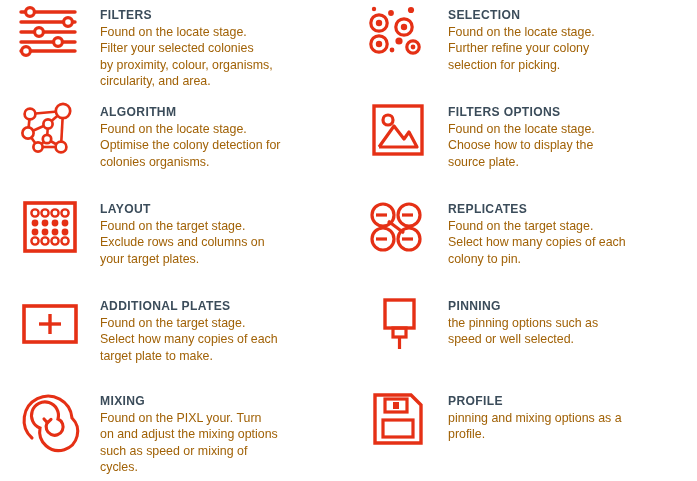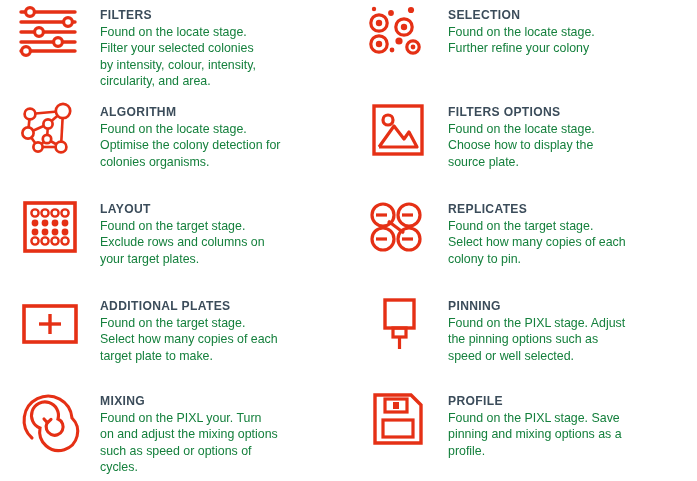--- a/index.html
+++ b/index.html
@@ -53,21 +53,21 @@
     font-size: 12.1px;
     letter-spacing: 0.35px;
     color: #3b4c5a;
     font-weight: 700;
     line-height: 15px;
     margin: 0 0 1px 0;
     white-space: nowrap;
   }
   .feat-desc {
     font-size: 12.4px;
-    color: #15803d;
+    color: #a16207;
     line-height: 16.3px;
     margin: 0;
     max-width: 200px;
   }
   .feat-desc.wide {
     max-width: 196px;
   }
   .feat-desc span {
     display: block;
   }
@@ -98,21 +98,21 @@
               <circle cx="8" cy="45" r="4.4"></circle>
             </g>
           </svg>
         </span>
       </div>
       <div class="text-wrap">
         <p class="feat-title">FILTERS</p>
         <p class="feat-desc">
           <span>Found on the locate stage.</span>
           <span>Filter your selected colonies</span>
-          <span>by intensity, colour, intensity,</span>
+          <span>by proximity, colour, organisms,</span>
           <span>circularity, and area.</span>
         </p>
       </div>
     </div>
 
     <div class="cell">
       <div class="icon-wrap">
         <span class="icon-box">
           <svg viewBox="0 0 64 52" width="64" height="52" aria-hidden="true">
             <g stroke="#e53015" stroke-width="3.2" fill="none">
@@ -133,20 +133,21 @@
               <circle cx="26" cy="44" r="2.4"></circle>
             </g>
           </svg>
         </span>
       </div>
       <div class="text-wrap">
         <p class="feat-title">SELECTION</p>
         <p class="feat-desc wide">
           <span>Found on the locate stage.</span>
           <span>Further refine your colony</span>
+          <span>selection for picking.</span>
         </p>
       </div>
     </div>
 
     <div class="cell">
       <div class="icon-wrap">
         <span class="icon-box">
           <svg viewBox="0 0 64 56" width="64" height="56" aria-hidden="true">
             <g stroke="#e53015" stroke-width="2.6" fill="none">
               <line x1="12" y1="11" x2="45" y2="8"></line>
@@ -296,62 +297,60 @@
           <svg viewBox="0 0 64 56" width="64" height="56" aria-hidden="true">
             <rect x="19" y="3" width="29" height="28" fill="none" stroke="#e53015" stroke-width="3.4"></rect>
             <rect x="27" y="31" width="13" height="9" fill="none" stroke="#e53015" stroke-width="3.2"></rect>
             <line x1="33.5" y1="40" x2="33.5" y2="52" stroke="#e53015" stroke-width="3.2"></line>
           </svg>
         </span>
       </div>
       <div class="text-wrap">
         <p class="feat-title">PINNING</p>
         <p class="feat-desc wide">
-          <span>Found on the PIXL stage. Adjust</span>
           <span>the pinning options such as</span>
           <span>speed or well selected.</span>
         </p>
       </div>
     </div>
 
     <div class="cell">
       <div class="icon-wrap">
         <span class="icon-box">
           <svg viewBox="0 0 64 56" width="64" height="56" aria-hidden="true">
             <path d="M14 46 A24 24 0 1 1 54 26 A19 19 0 1 1 22 36 A13.5 13.5 0 1 1 40 27 A8.5 8.5 0 1 1 29 31" fill="none" stroke="#e53015" stroke-width="3.1" stroke-linecap="round"></path>
             <polyline points="26,27 29.4,30.8 33,27.4" fill="none" stroke="#e53015" stroke-width="3.1" stroke-linecap="round" stroke-linejoin="round"></polyline>
           </svg>
         </span>
       </div>
       <div class="text-wrap">
         <p class="feat-title">MIXING</p>
         <p class="feat-desc">
           <span>Found on the PIXL your. Turn</span>
           <span>on and adjust the mixing options</span>
-          <span>such as speed or options of</span>
+          <span>such as speed or mixing of</span>
           <span>cycles.</span>
         </p>
       </div>
     </div>
 
     <div class="cell">
       <div class="icon-wrap">
         <span class="icon-box">
           <svg viewBox="0 0 64 56" width="64" height="56" aria-hidden="true">
             <path d="M9 3 H45 L55 13 V51 H9 Z" fill="none" stroke="#e53015" stroke-width="3.4"></path>
             <rect x="19" y="7" width="22" height="13" fill="none" stroke="#e53015" stroke-width="3.2"></rect>
             <rect x="27" y="10" width="6" height="7" fill="#e53015"></rect>
             <rect x="17" y="28" width="30" height="17" fill="none" stroke="#e53015" stroke-width="3.2"></rect>
           </svg>
         </span>
       </div>
       <div class="text-wrap">
         <p class="feat-title">PROFILE</p>
         <p class="feat-desc wide">
-          <span>Found on the PIXL stage. Save</span>
           <span>pinning and mixing options as a</span>
           <span>profile.</span>
         </p>
       </div>
     </div>
 
   </div>
 </div>
 
 </body></html>

